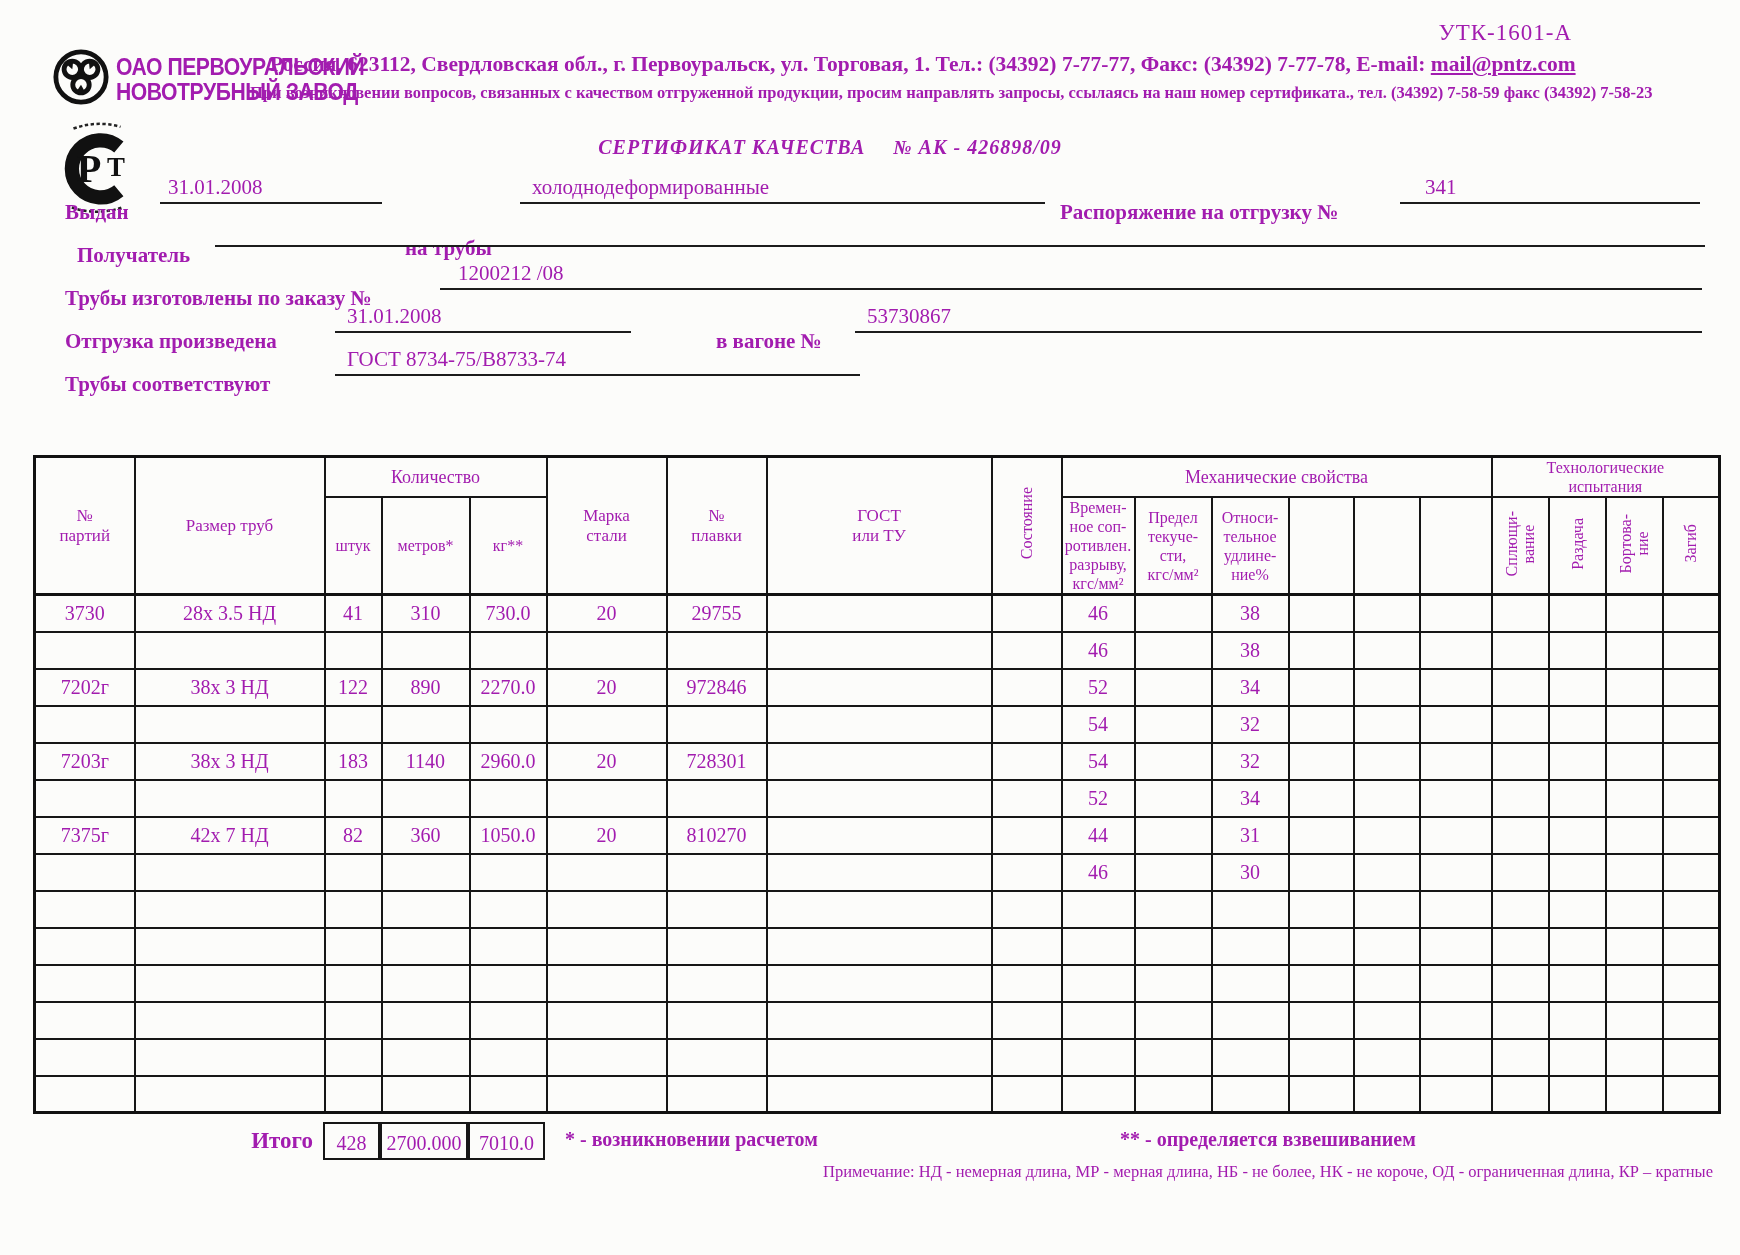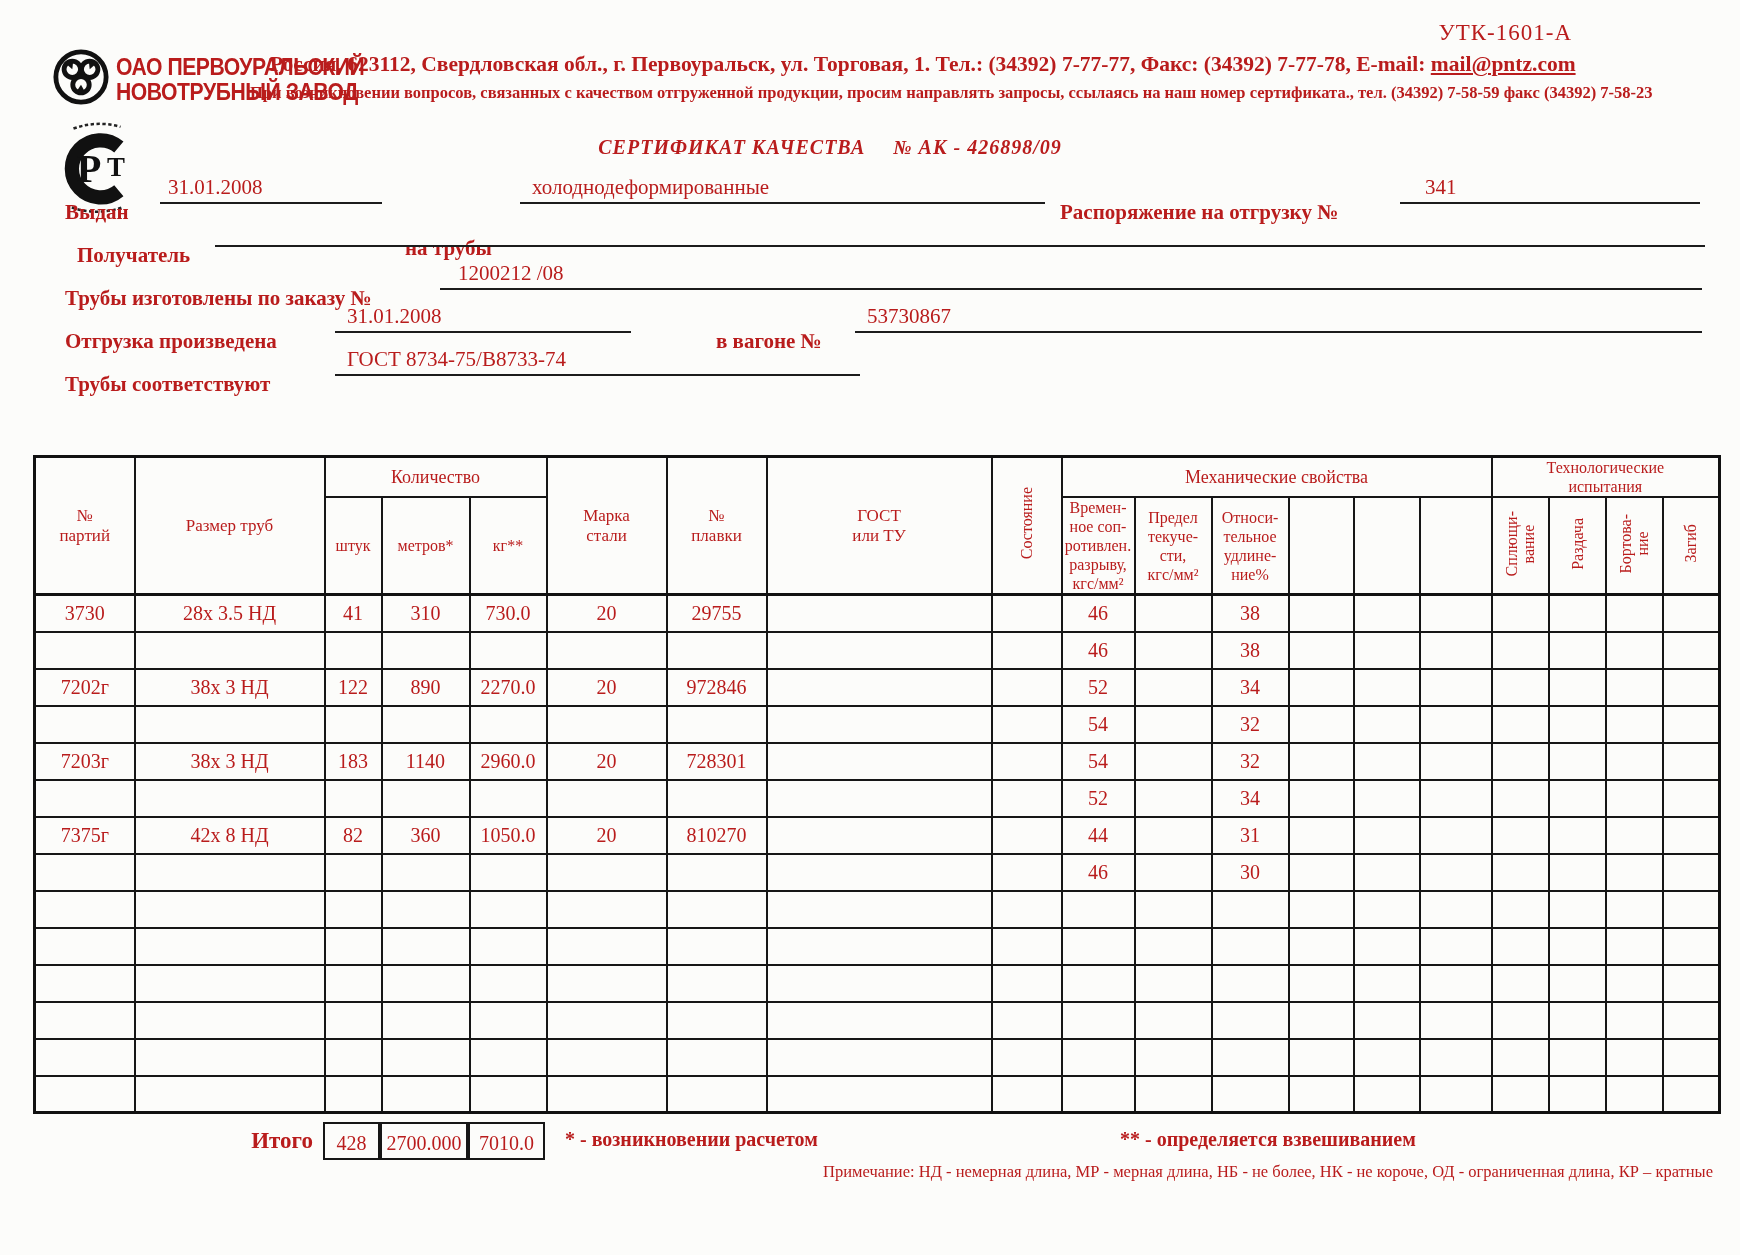--- a/index.html
+++ b/index.html
@@ -1,18 +1,18 @@
 <!DOCTYPE html>
 <html><head>
 <meta charset="utf-8">
 <style>
   html,body{margin:0;padding:0;background:#e8e8e6;}
   .page{
     position:relative; width:1740px; height:1255px; margin:0 auto;
-    background:#fcfcfa; color:#b91c1c;
+    background:#fcfcfa; color:#a21caf;
     font-family:"Liberation Serif", serif;
     overflow:hidden;
   }
   [data-interactable]{box-sizing:border-box;}
 
   
   .form-code{position:absolute; top:20px; right:168px; font-size:23px; letter-spacing:1px;}
 
   
   .logo{position:absolute; left:52px; top:48px;}
@@ -331,21 +331,21 @@
           <td data-interactable="false"></td>
           <td data-interactable="false"></td>
           <td data-interactable="false"></td>
           <td data-interactable="false"></td>
           <td data-interactable="false"></td>
           <td data-interactable="false"></td>
           <td data-interactable="false"></td>
         </tr>
         <tr data-interactable="false">
           <td data-interactable="false">7375г</td>
-          <td data-interactable="false">42х 8 НД</td>
+          <td data-interactable="false">42х 7 НД</td>
           <td data-interactable="false">82</td>
           <td data-interactable="false">360</td>
           <td data-interactable="false">1050.0</td>
           <td data-interactable="false">20</td>
           <td data-interactable="false">810270</td>
           <td data-interactable="false"></td>
           <td data-interactable="false"></td>
           <td data-interactable="false">44</td>
           <td data-interactable="false"></td>
           <td data-interactable="false">31</td>

